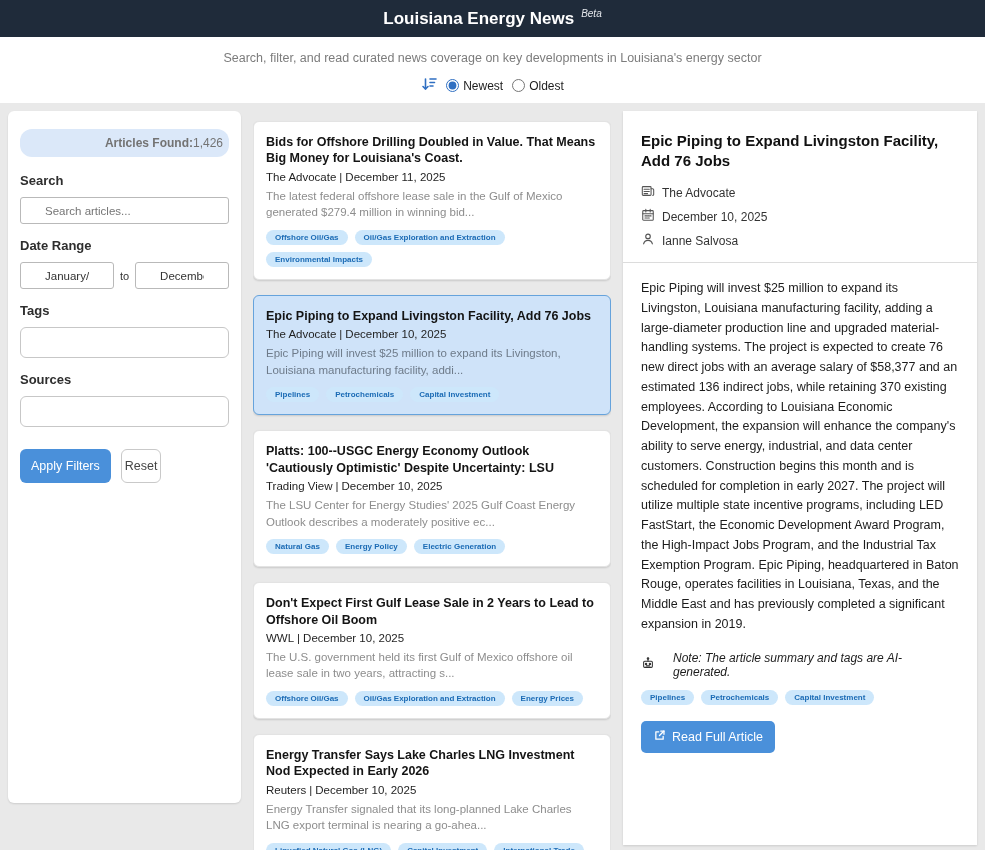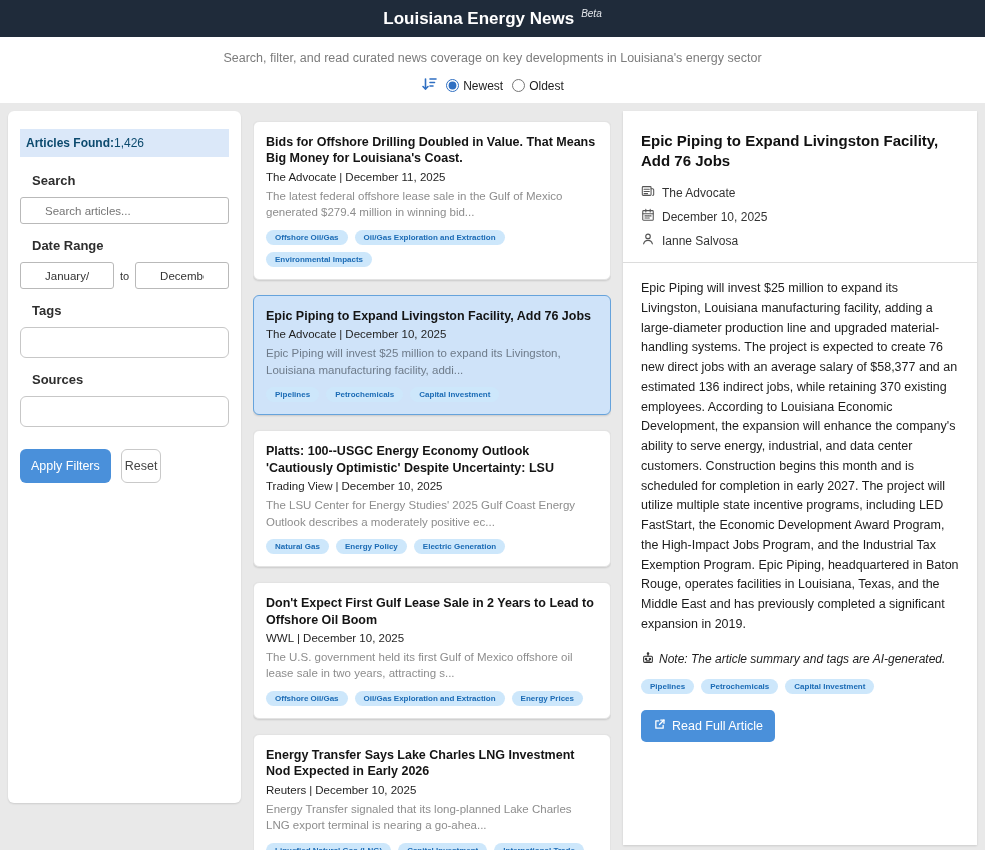--- a/index.html
+++ b/index.html
@@ -16,23 +16,23 @@
   .subtitle { text-align:center; color:#7c7c7c; font-size:12.5px; }
   .sort-row { display:flex; align-items:center; justify-content:center; gap:9px; margin-top:11px; font-size:12px; color:#1d1d1d; }
   .sort-row label { display:flex; align-items:center; gap:4px; }
   .sort-row input[type=radio]{ width:13px; height:13px; accent-color:#2f6fc2; }
 
   
   .content { display:flex; align-items:flex-start; gap:12px; padding:8px; height:748px; }
 
   
   .sidebar { width:233px; min-height:692px; background:#fff; border-radius:6px; padding:18px 12px; box-shadow:0 1px 2px rgba(0,0,0,.12); }
-  .found-badge { background:#dbe8f9; border-radius:0; padding:7px 6px; text-align:left; font-size:12px; color:#0c4a6e; margin-bottom:16px; }
+  .found-badge { background:#dbe8f9; border-radius:12px; padding:7px 6px; text-align:right; font-size:12px; color:#737373; margin-bottom:16px; }
   .found-badge b { font-weight:bold; }
-  .f-label { font-size:13px; font-weight:bold; color:#2e2e2e; margin:14px 12px 9px; }
+  .f-label { font-size:13px; font-weight:bold; color:#2e2e2e; margin:14px 0 9px; }
   .f-label:first-of-type { margin-top:2px; }
   .sidebar input[type=text]{ width:100%; border:1px solid #b9b9b9; border-radius:3px; height:27px; font-size:11.5px; padding:0 24px; color:#333; font-family:"Liberation Sans",sans-serif; }
   .sidebar input.rounded { border-radius:6px; height:31px; border-color:#c7c7c7; }
   .date-row { display:flex; align-items:center; gap:6px; }
   .date-row input { width:92px; padding:0 5px; font-size:10.5px; }
   .date-sep { font-size:11px; color:#333; }
   .btn-row { display:flex; gap:10px; margin-top:22px; }
   .btn-primary { background:#4a90da; color:#fff; border:none; border-radius:6px; padding:9px 11px; font-size:12.5px; font-family:"Liberation Sans",sans-serif; cursor:pointer; }
   .btn-secondary { background:#fff; color:#444; border:1px solid #c9c9c9; border-radius:6px; padding:9px 3px; font-size:12.5px; font-family:"Liberation Sans",sans-serif; cursor:pointer; }
 
@@ -48,21 +48,21 @@
   .tag-row { display:flex; flex-wrap:wrap; gap:7px; }
   .tag { font-size:8px; font-weight:bold; color:#1b6bb5; background:#cde7fb; padding:3px 9px; border-radius:9px; white-space:nowrap; }
 
   
   .detail { flex:1; background:#fff; height:734px; padding:20px 18px; box-shadow:0 1px 2px rgba(0,0,0,.12); overflow:hidden; }
   .detail-title { font-size:15px; font-weight:bold; color:#111; line-height:1.3; margin-bottom:14px; }
   .meta-item { display:flex; align-items:center; gap:7px; font-size:12px; color:#333; margin-bottom:7px; }
   .meta-item svg { flex:0 0 auto; }
   .detail-hr { border:none; border-top:1px solid #dcdcdc; margin:13px -18px 16px; }
   .detail-body { font-size:12.5px; color:#1c1c1c; line-height:1.58; margin-bottom:16px; }
-  .ai-note { display:flex; align-items:center; gap:4px; font-size:12px; font-style:italic; color:#1c1c1c; margin-bottom:11px; }
+  .ai-note { display:flex; align-items:center; gap:18px; font-size:12px; font-style:italic; color:#1c1c1c; margin-bottom:11px; }
   .detail-tags { display:flex; gap:7px; margin-bottom:16px; }
   .btn-read { display:inline-flex; align-items:center; gap:6px; background:#4a90da; color:#fff; border:none; border-radius:5px; padding:8px 12px; font-size:12.5px; font-weight:normal; font-family:"Liberation Sans",sans-serif; cursor:pointer; }
 </style>
 </head>
 <body>
 
 <header class="app-header">
   <span class="app-title">Louisiana Energy News</span>
   <span class="beta">Beta</span>
 </header>

